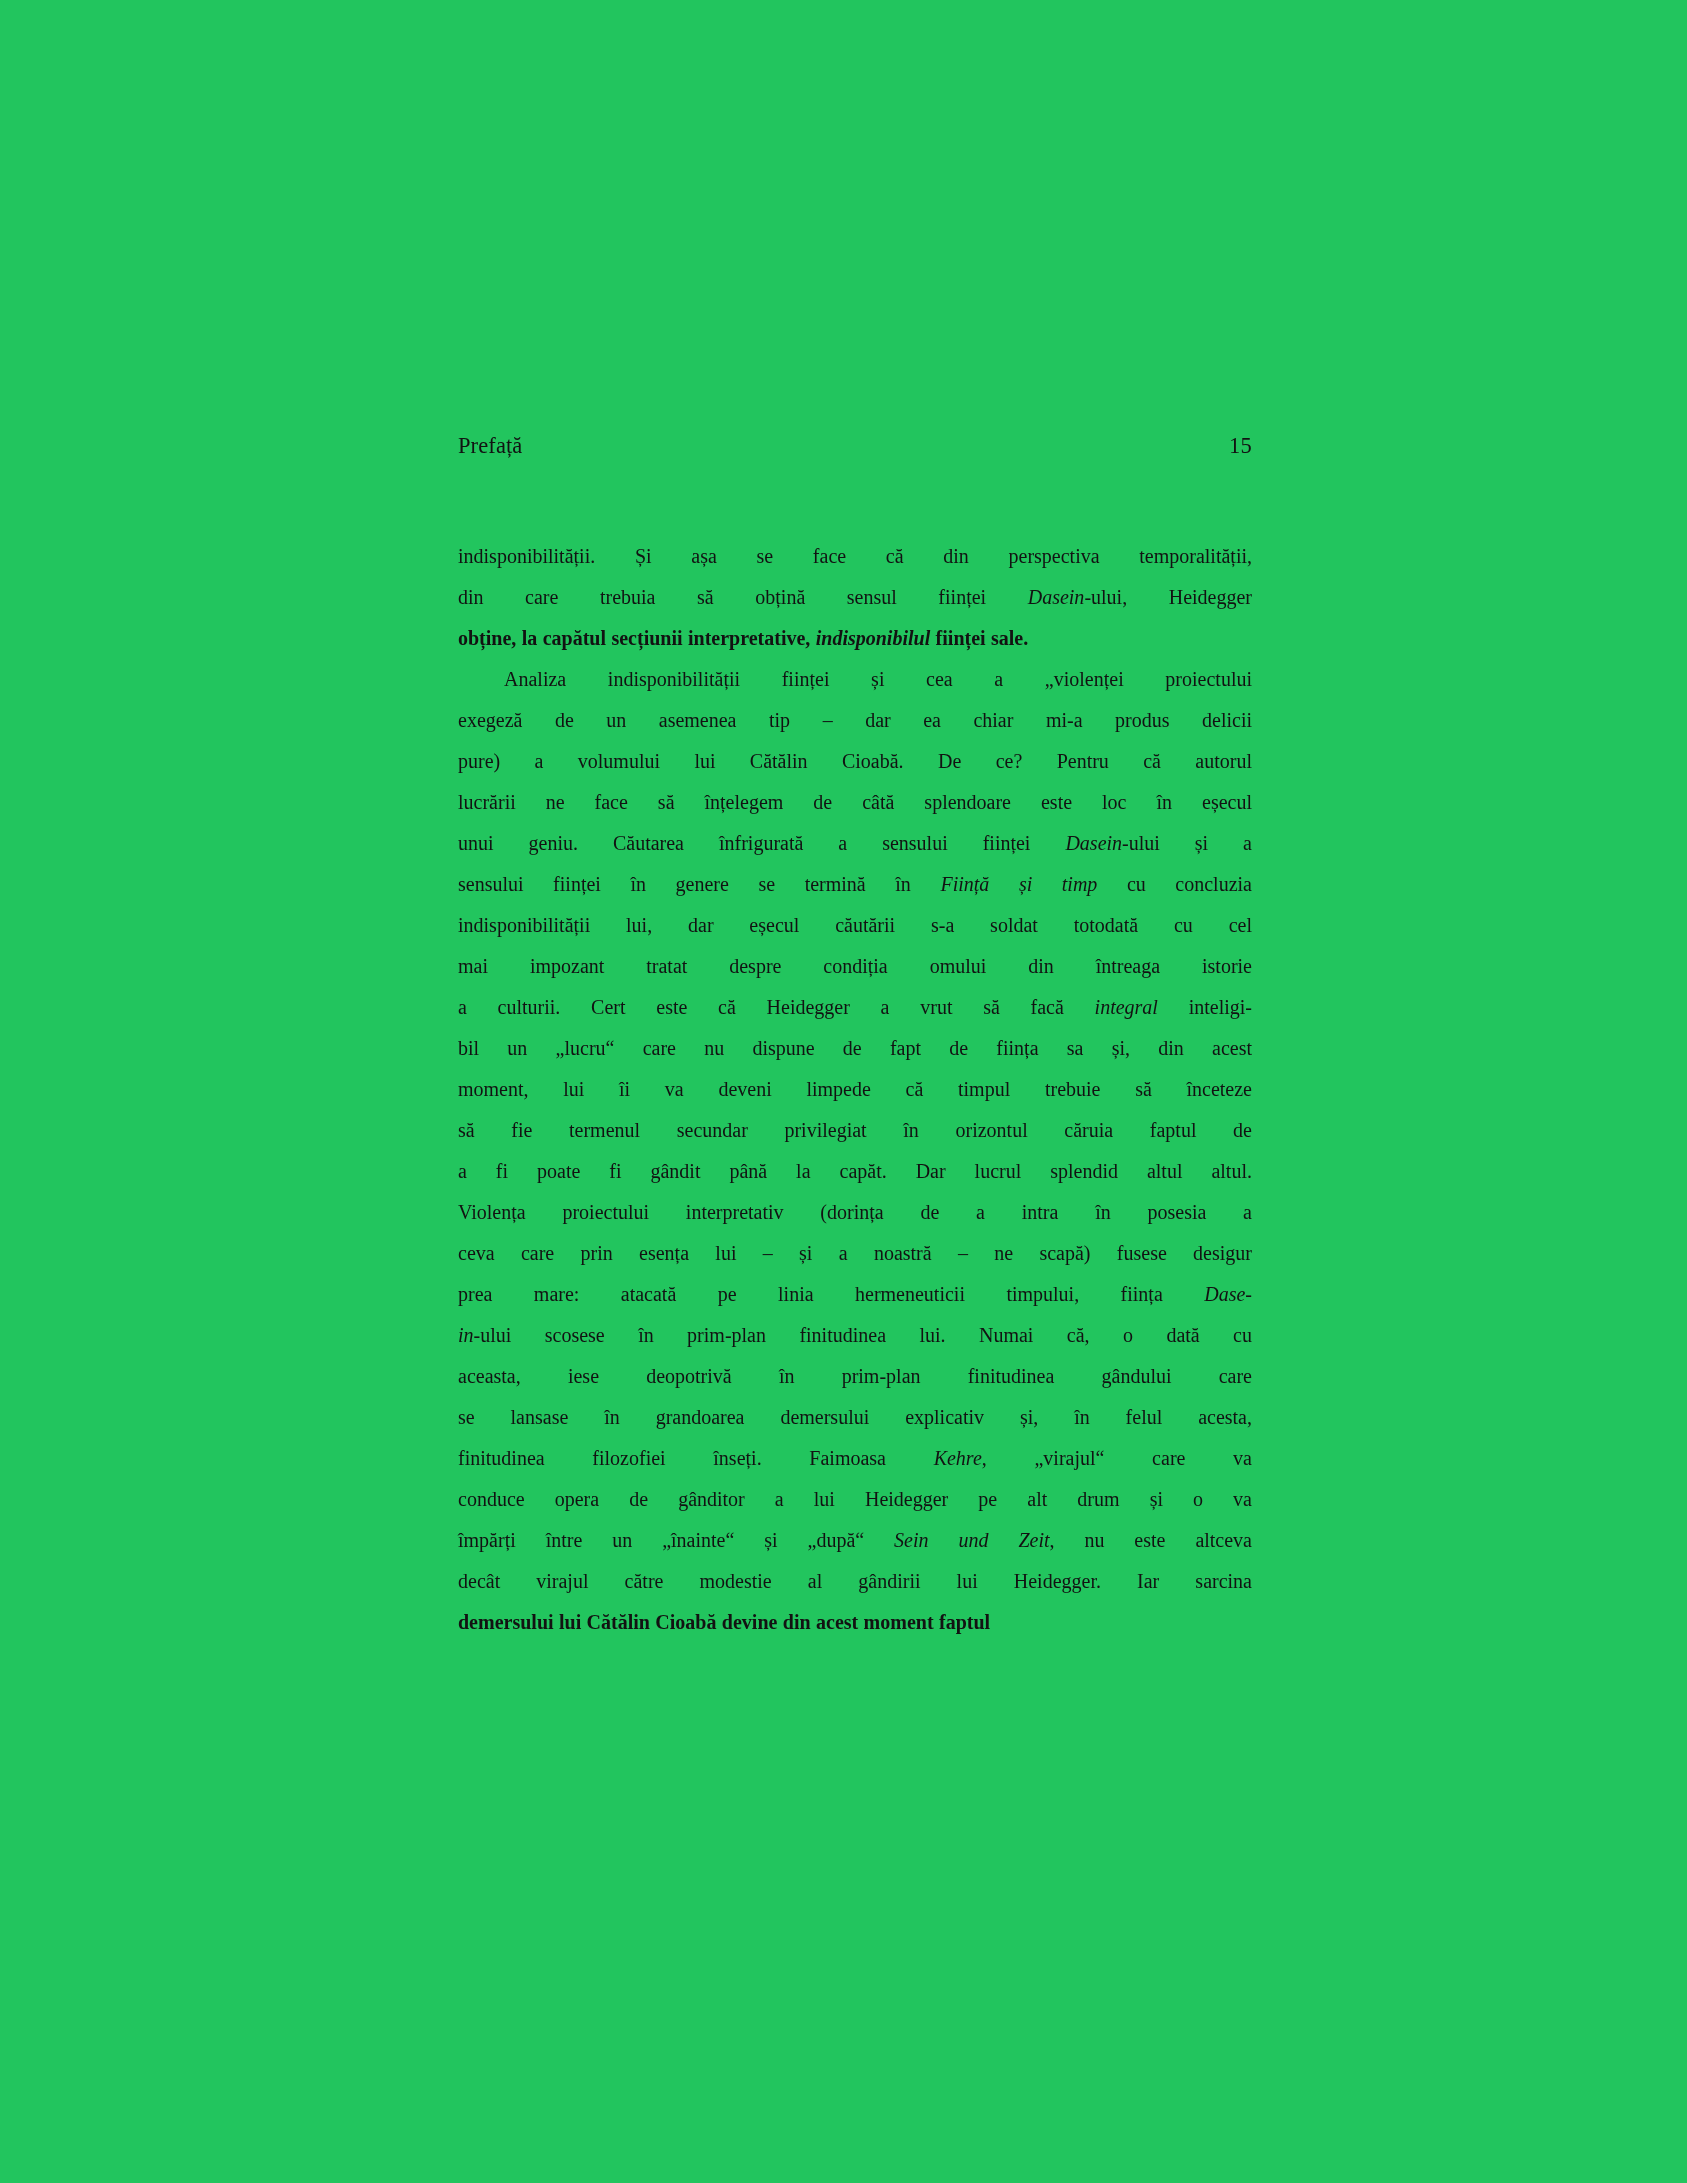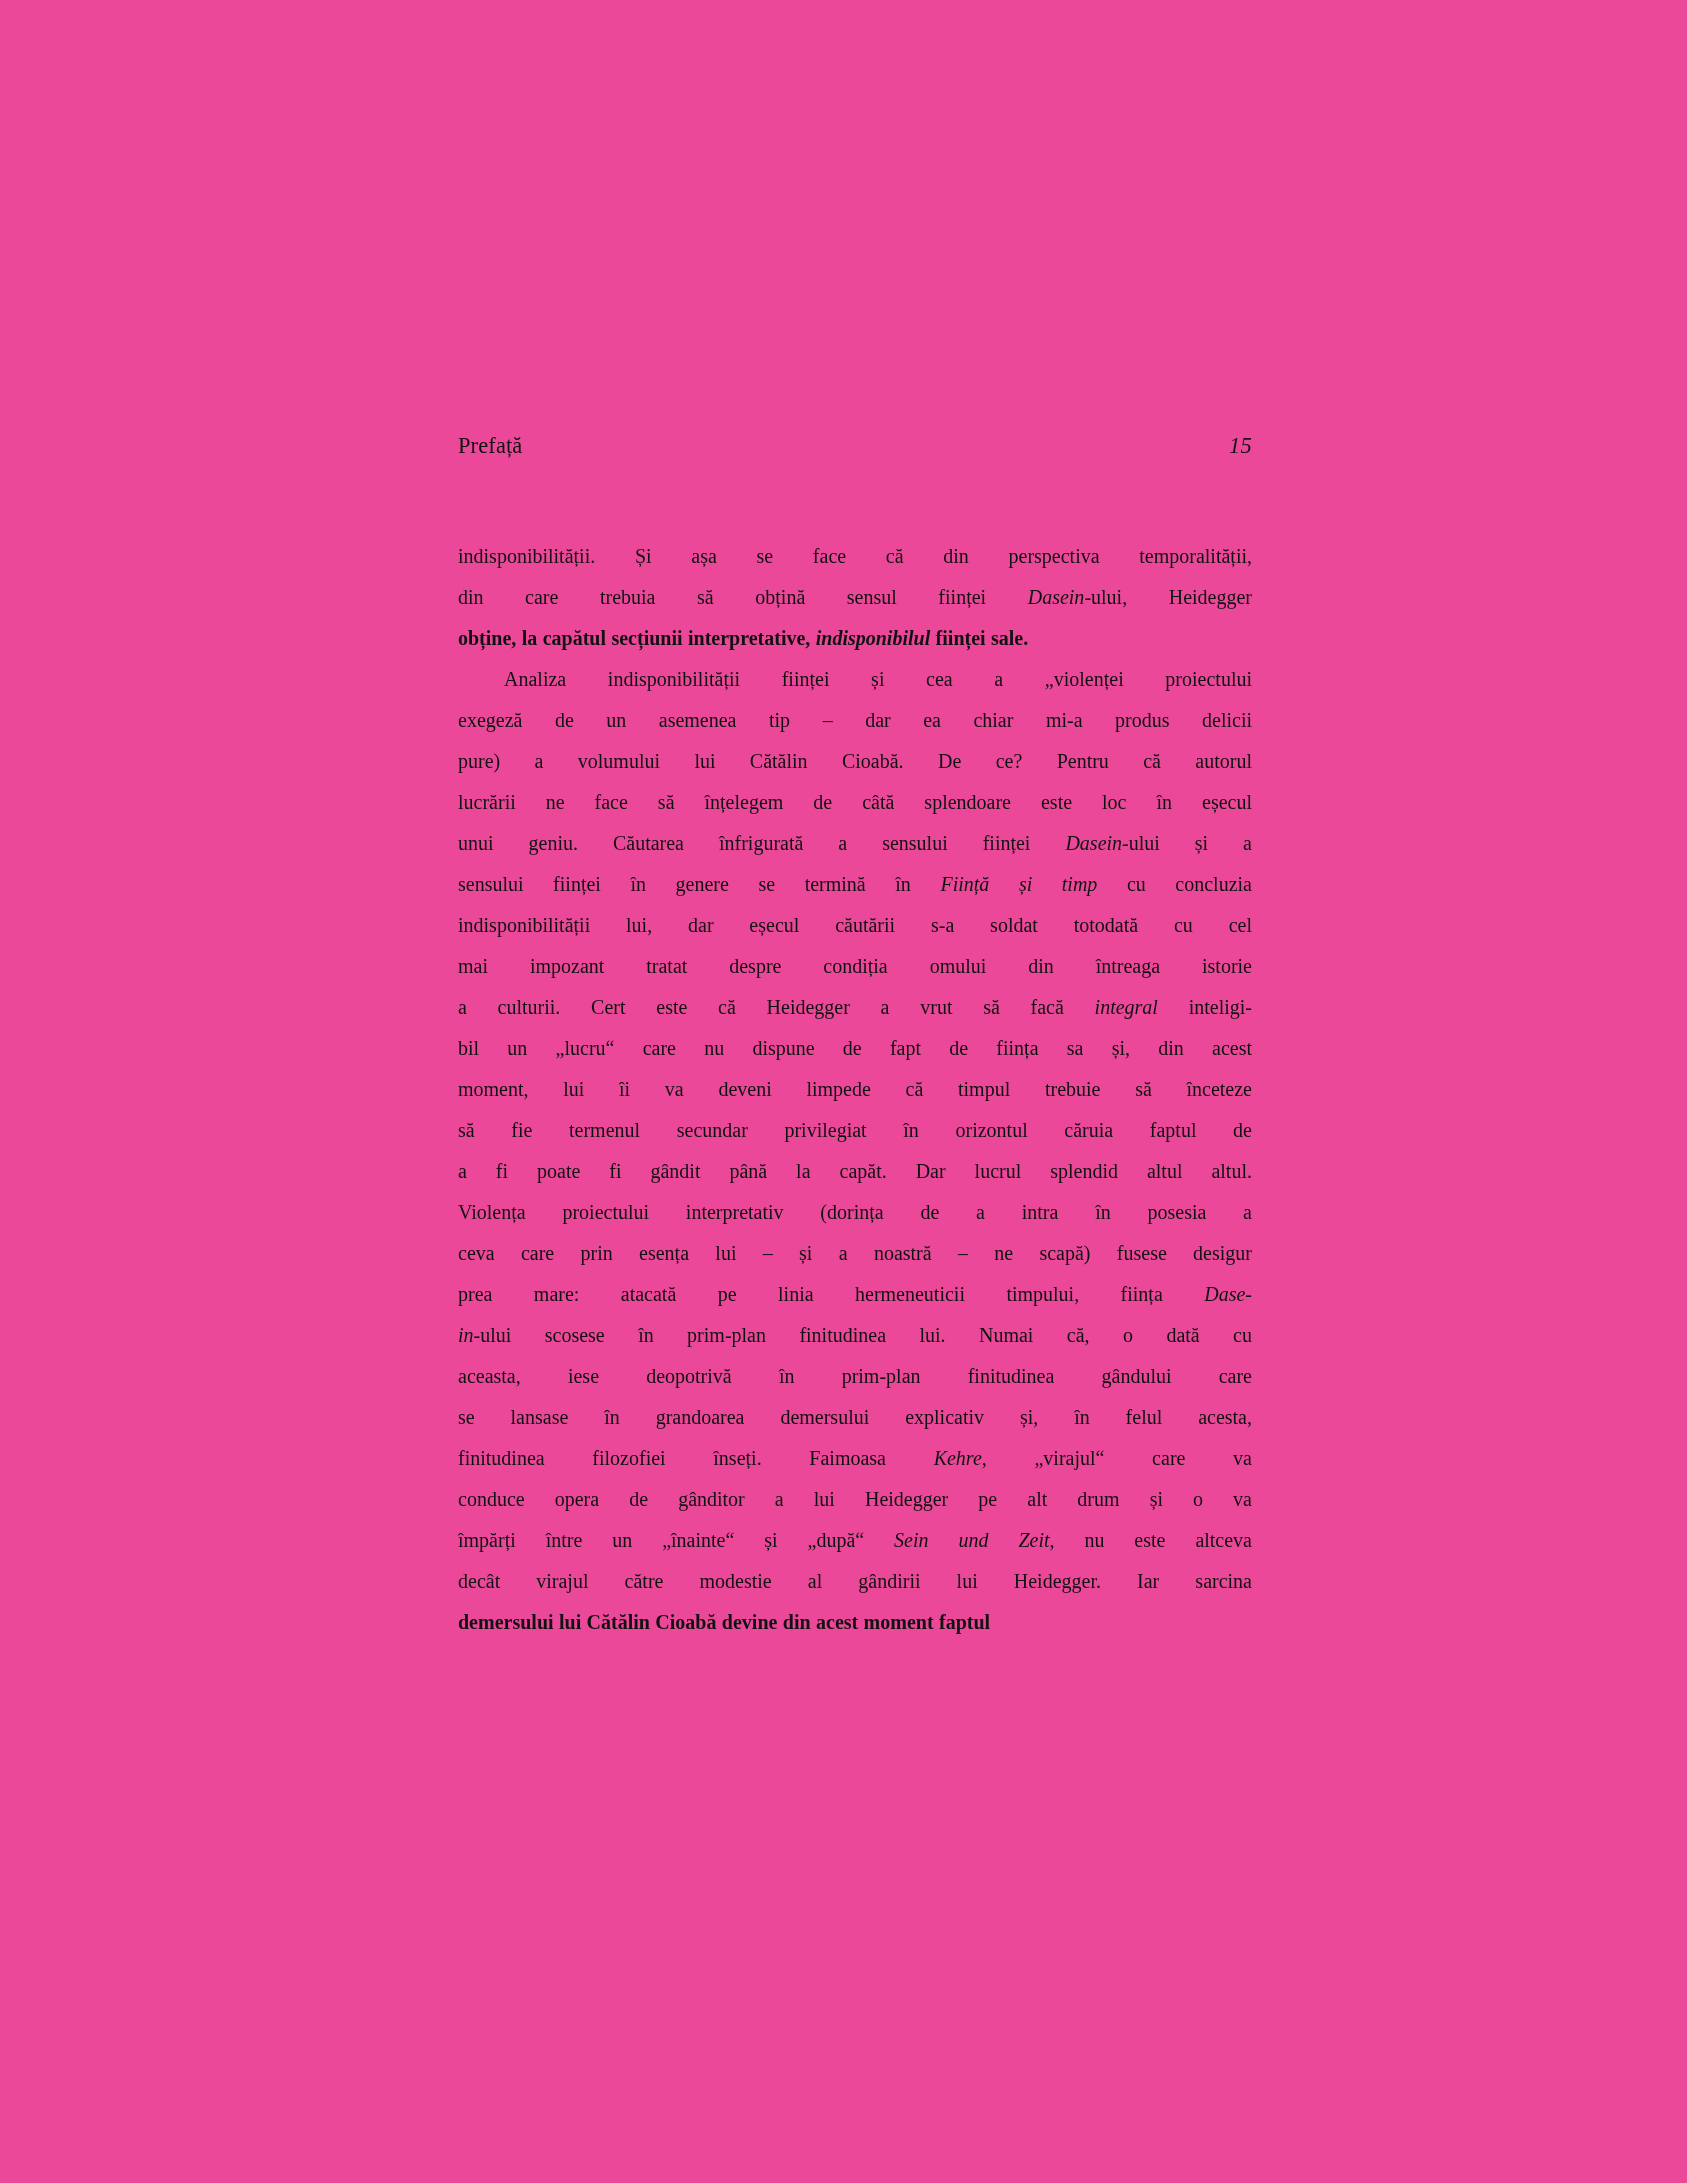--- a/index.html
+++ b/index.html
@@ -6,34 +6,34 @@
   body {
     width: 1687px; height: 2183px;
     background: #ffffff;
     position: relative;
     font-family: "Liberation Serif", "DejaVu Serif", serif;
     color: #121212;
     -webkit-font-smoothing: antialiased;
   }
   .page {
     position: absolute; inset: 0;
-    background: #ec4899;
+    background: #22c55e;
   }
   .running-header {
     position: absolute;
     left: 458px; top: 433px;
     width: 794px;
     display: flex;
     justify-content: space-between;
     align-items: baseline;
     font-size: 22.5px;
     line-height: 26.5px;
   }
   .running-header .title { letter-spacing: 0.1px; }
-  .running-header .pagenum { letter-spacing: 0.3px; font-style: italic; }
+  .running-header .pagenum { letter-spacing: 0.3px; }
   .text-block {
     position: absolute;
     left: 458px; top: 536px;
     width: 794px;
     font-size: 20px;
     line-height: 41px;
   }
   .paragraph { margin: 0; padding: 0; }
   .line {
     text-align: justify;

